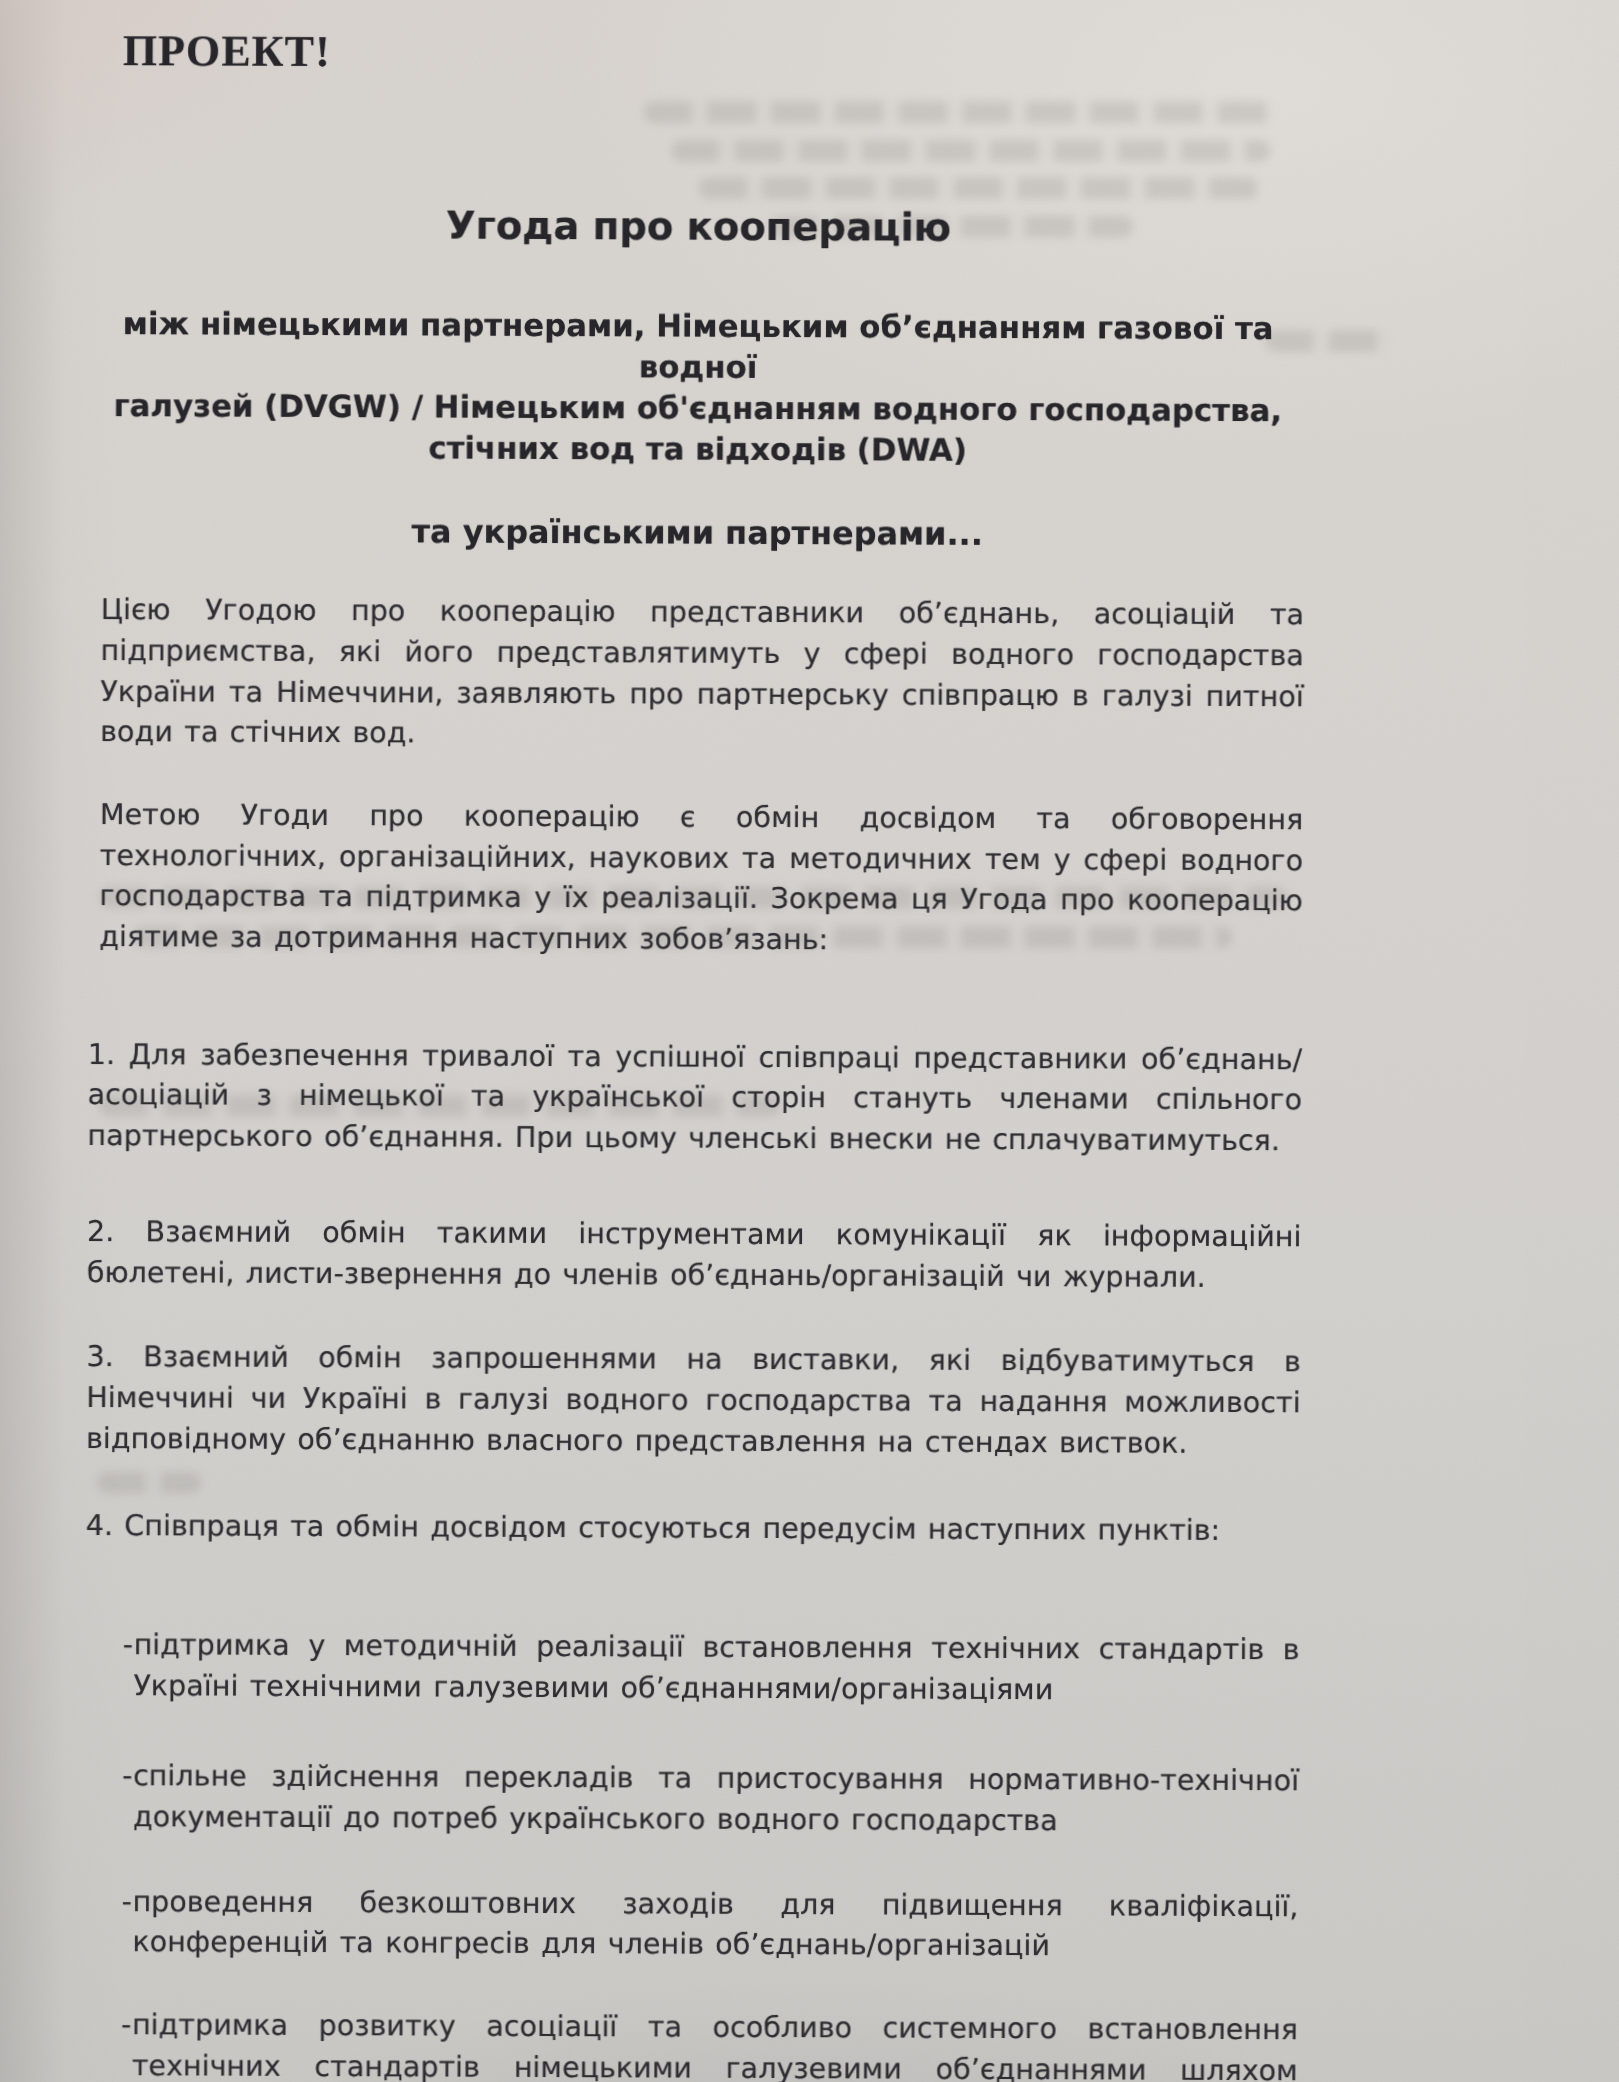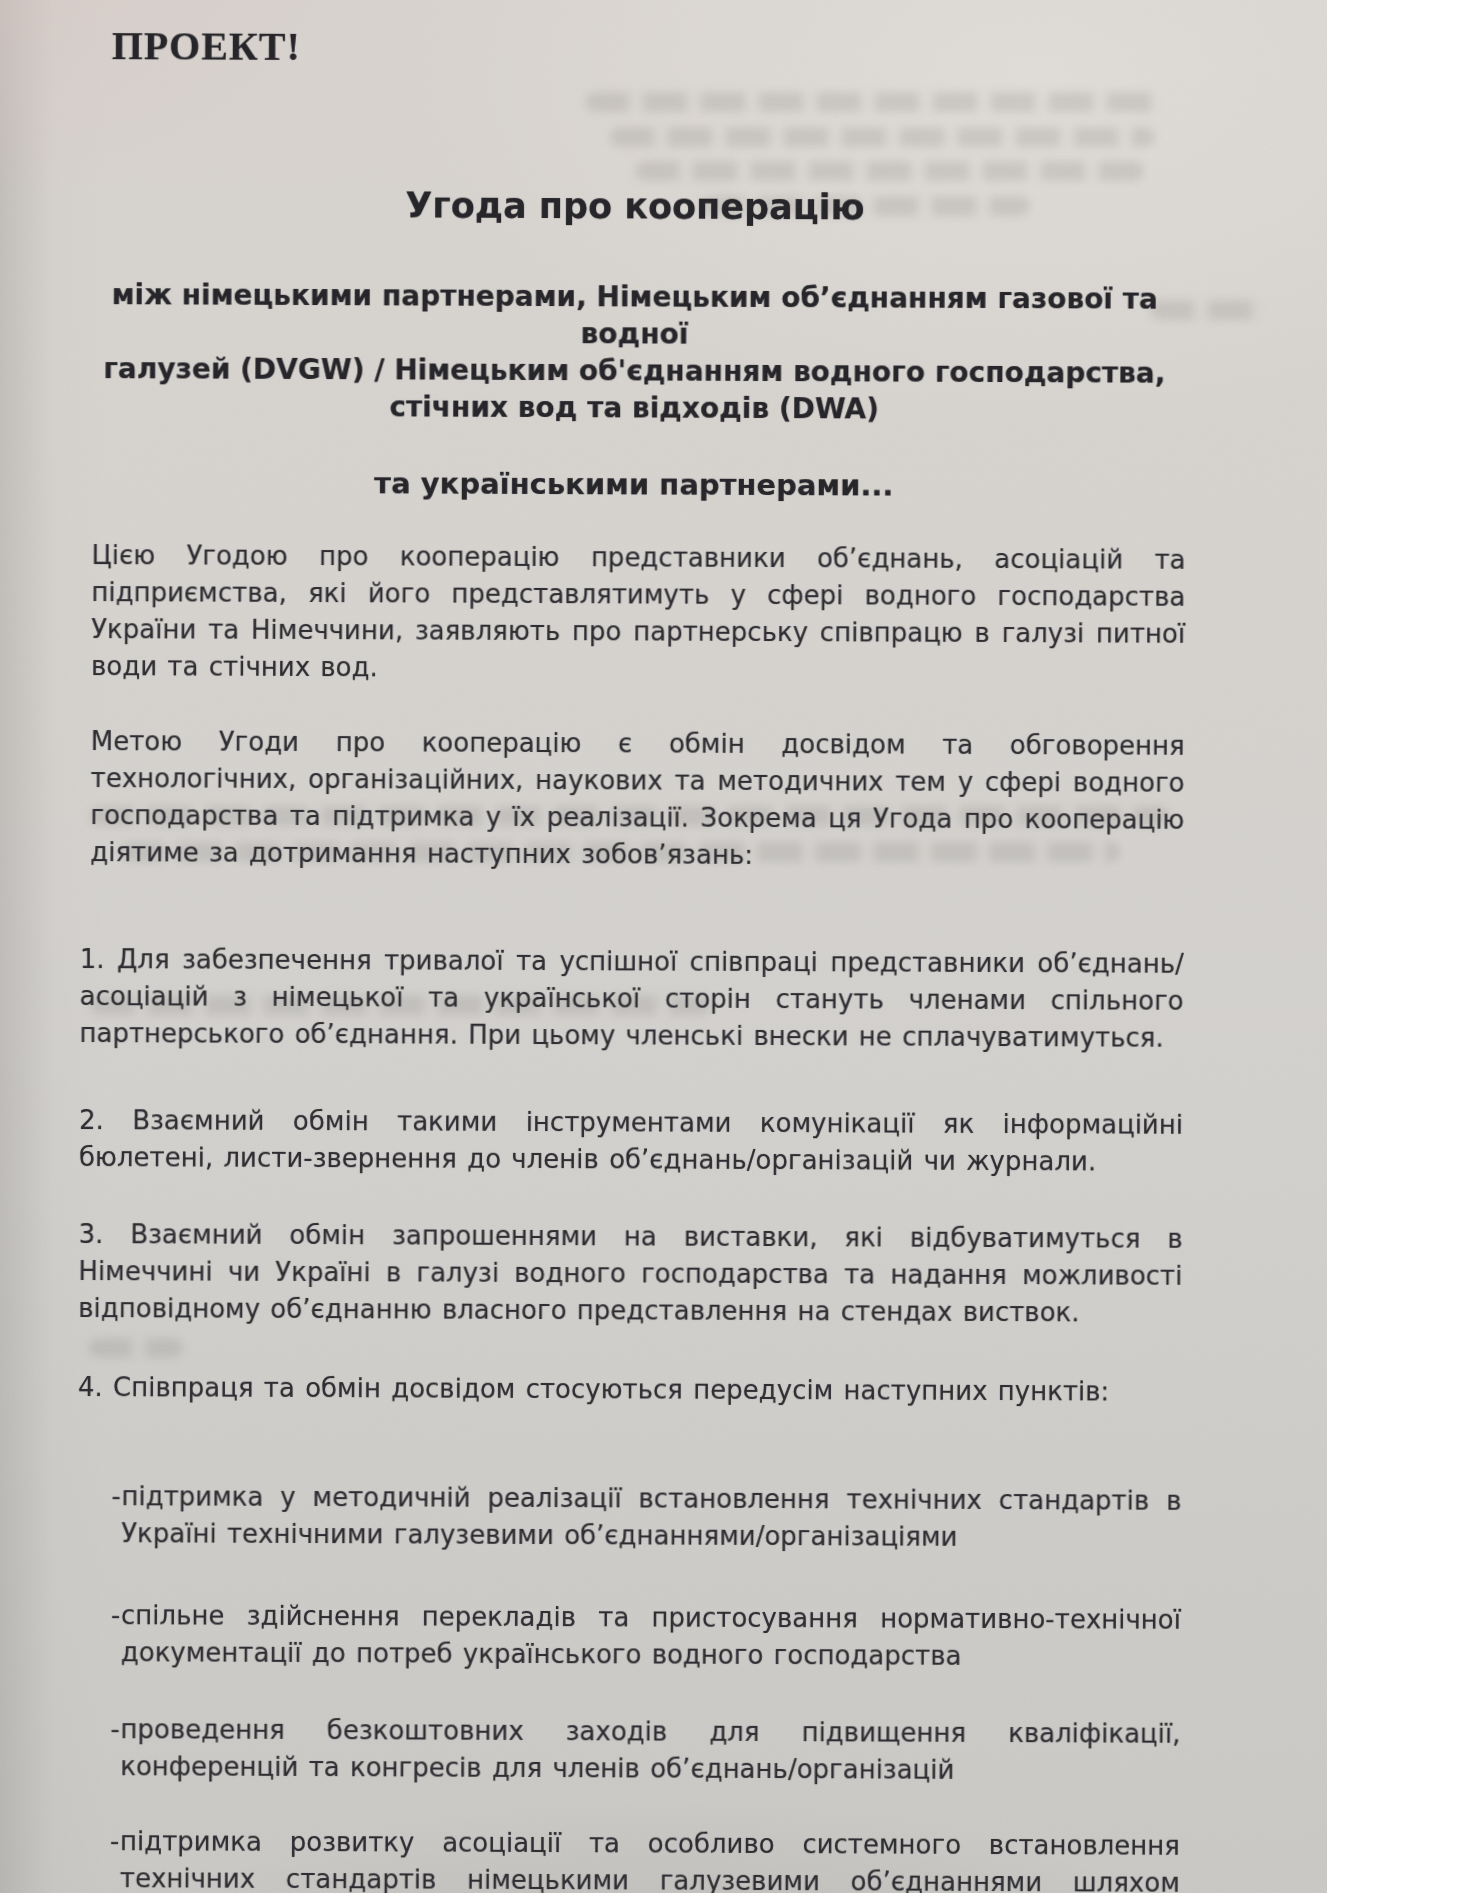--- a/index.html
+++ b/index.html
@@ -8,21 +8,21 @@
   }
   body {
     width: 1472px;
     height: 1893px;
     overflow: hidden;
     font-family: "DejaVu Sans", sans-serif;
   }
   
   .page {
     position: relative;
-    width: 1327px;
+    width: 1472px;
     height: 1893px;
     overflow: hidden;
     background-color: #d3d0cc;
     background-image:
       radial-gradient(ellipse 900px 500px at 78% 4%, rgba(228,226,221,0.65), rgba(228,226,221,0) 70%),
       radial-gradient(ellipse 600px 420px at -2% -4%, rgba(216,196,190,0.55), rgba(216,196,190,0) 65%),
       radial-gradient(ellipse 1300px 700px at 50% 118%, rgba(96,95,92,0.30), rgba(96,95,92,0) 62%),
       linear-gradient(90deg, rgba(110,106,103,0.20) 0%, rgba(110,106,103,0.02) 4%, rgba(110,106,103,0) 8%),
       linear-gradient(180deg, #d8d3cf 0%, #d6d3cf 30%, #d2d0cd 62%, #c9c8c5 100%);
   }

